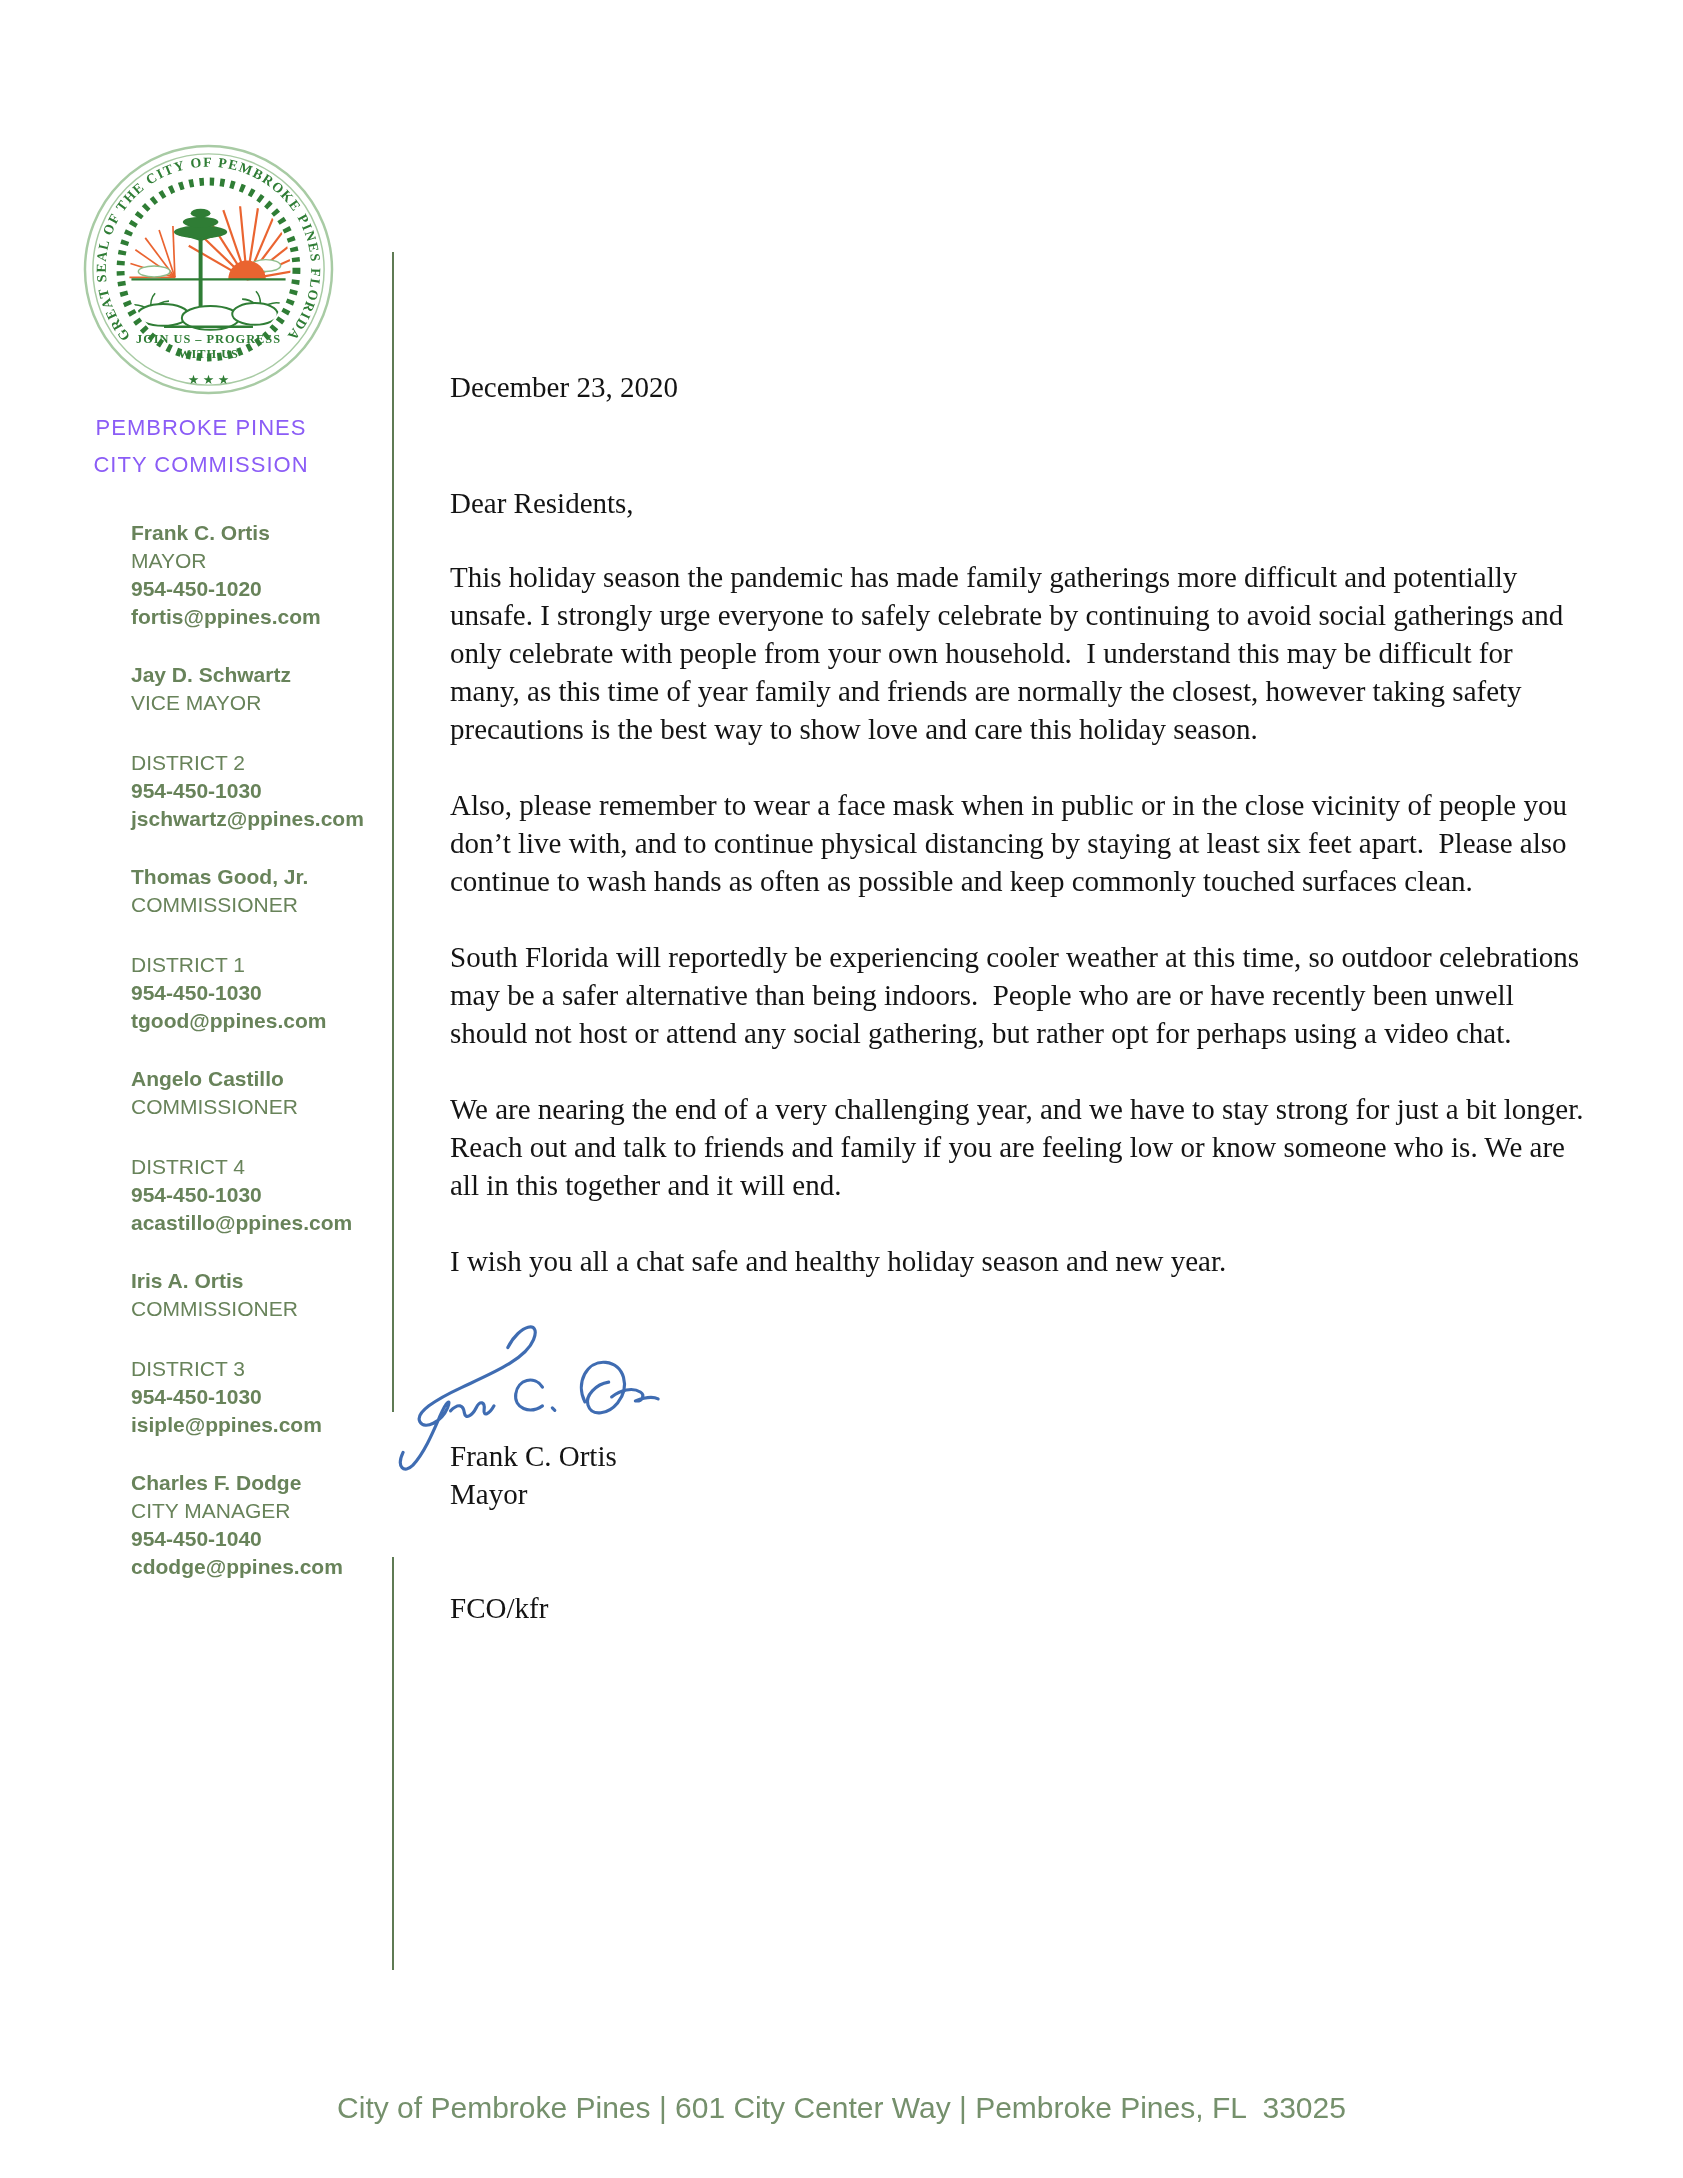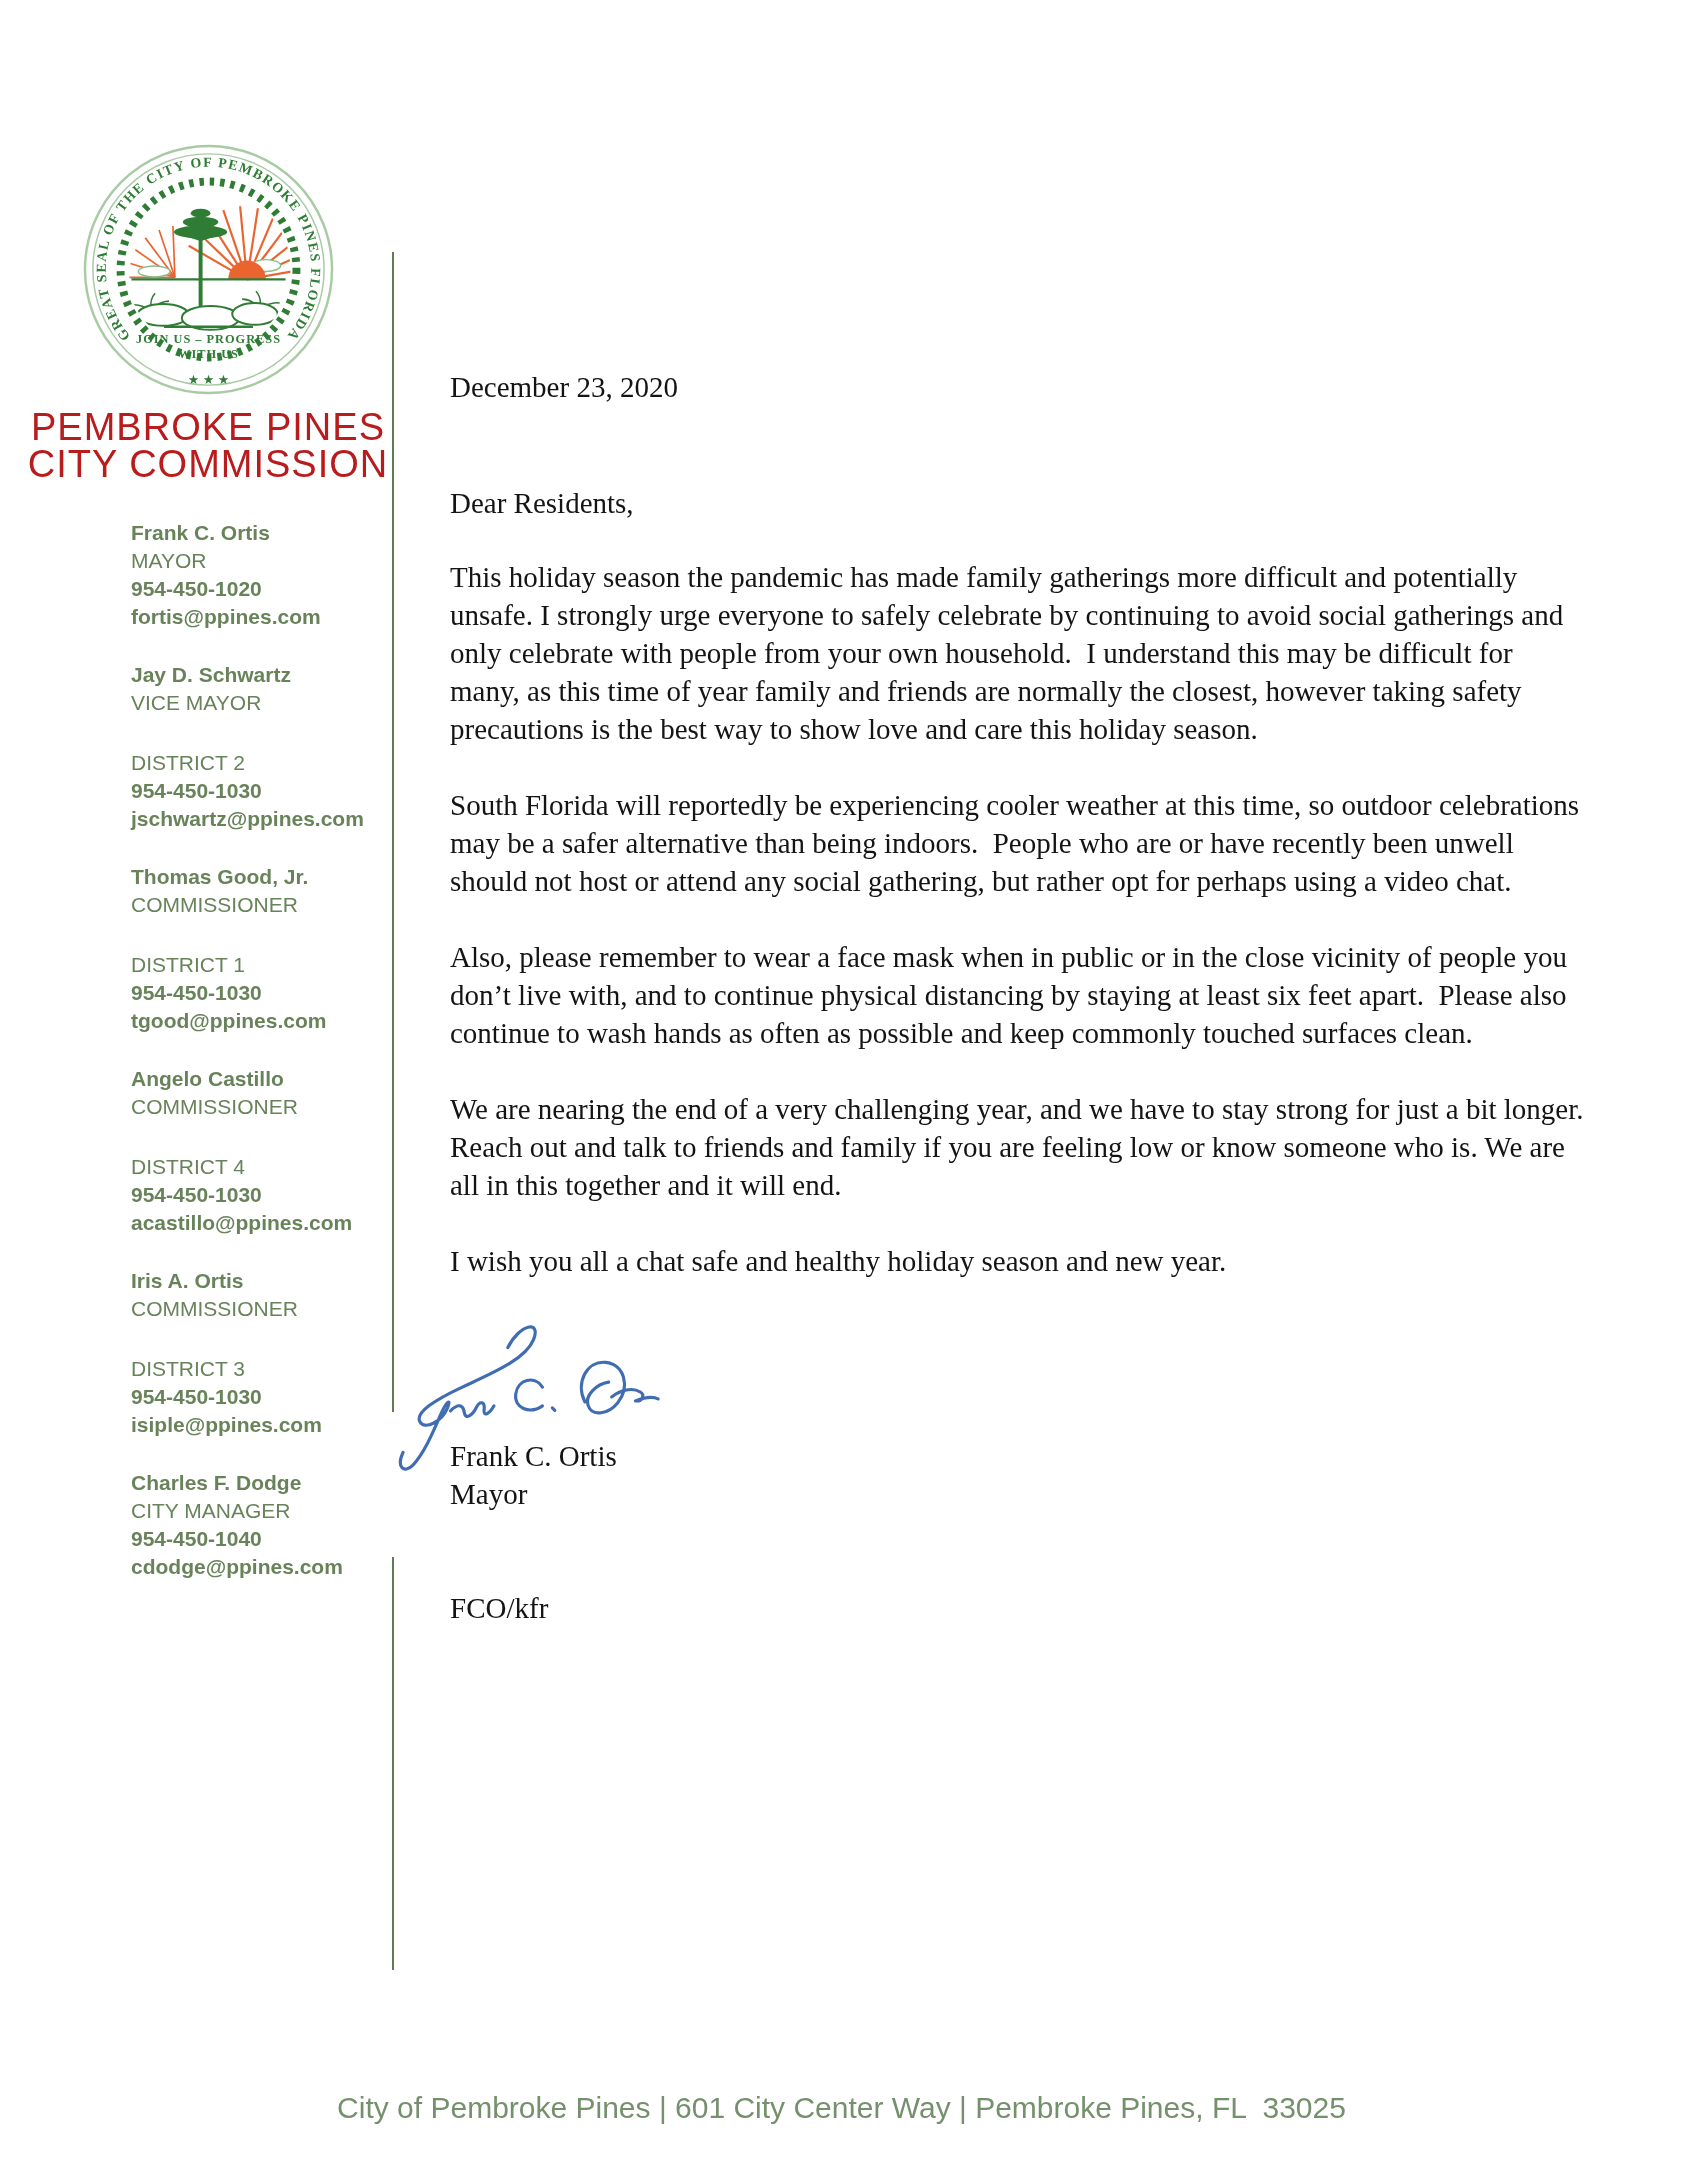--- a/index.html
+++ b/index.html
@@ -3,22 +3,22 @@
 <meta charset="utf-8">
 <style>
   html,body{margin:0;padding:0;background:#ffffff;}
   .page{position:relative;width:1683px;height:2178px;background:#ffffff;overflow:hidden;
         font-family:"Liberation Sans",sans-serif;}
 
   
   .seal{position:absolute;left:83px;top:144px;width:251px;height:251px;}
 
   
-  .masthead{position:absolute;left:14px;top:409px;width:388px;text-align:center;
-            color:#b91c1c;font-size:38px;line-height:37px;letter-spacing:1px;}
+  .masthead{position:absolute;left:7px;top:409px;width:388px;text-align:center;
+            color:#8b5cf6;font-size:22px;line-height:37px;letter-spacing:1px;}
 
   
   .directory{position:absolute;left:131px;top:519px;width:248px;color:#68835a;
              font-size:21px;line-height:28px;}
   .contact{margin-bottom:30px;}
   .contact .c-name{font-weight:700;}
   .contact .c-role{font-weight:400;}
   .contact .c-district{font-weight:400;margin-top:32px;}
   .contact .c-phone{font-weight:700;}
   .contact .c-email{font-weight:700;}
@@ -175,22 +175,22 @@
     </div>
   </div>
 
   <div class="vrule top"></div>
   <div class="vrule bottom"></div>
 
   <div class="letter">
     <p class="l-date">December 23, 2020</p>
     <p class="l-salutation">Dear Residents,</p>
     <p class="l-par">This holiday season the pandemic has made family gatherings more difficult and potentially unsafe. I strongly urge everyone to safely celebrate by continuing to avoid social gatherings and only celebrate with people from your own household.  I understand this may be difficult for many, as this time of year family and friends are normally the closest, however taking safety precautions is the best way to show love and care this holiday season.</p>
+    <p class="l-par">Also, please remember to wear a face mask when in public or in the close vicinity of people you don’t live with, and to continue physical distancing by staying at least six feet apart.  Please also continue to wash hands as often as possible and keep commonly touched surfaces clean.</p>
     <p class="l-par">South Florida will reportedly be experiencing cooler weather at this time, so outdoor celebrations may be a safer alternative than being indoors.  People who are or have recently been unwell should not host or attend any social gathering, but rather opt for perhaps using a video chat.</p>
-    <p class="l-par">Also, please remember to wear a face mask when in public or in the close vicinity of people you don’t live with, and to continue physical distancing by staying at least six feet apart.  Please also continue to wash hands as often as possible and keep commonly touched surfaces clean.</p>
     <p class="l-par">We are nearing the end of a very challenging year, and we have to stay strong for just a bit longer. Reach out and talk to friends and family if you are feeling low or know someone who is. We are all in this together and it will end.</p>
     <p class="l-par">I wish you all a chat safe and healthy holiday season and new year.</p>
 
     <div class="sig-block">
       <svg width="297" height="173" viewBox="0 0 300 175">
         <g fill="none" stroke="#3565ae" stroke-width="3.2" stroke-linecap="round" stroke-linejoin="round" opacity="0.95">
           <path d="M 120 42 C 132 18 154 14 146 34 C 138 54 104 68 74 82 C 46 95 26 108 31 117 C 36 126 53 117 59 103 C 63 93 58 96 52 110 C 45 126 36 148 24 161 C 15 170 7 163 14 148"></path>
           <path d="M 62 106 C 70 98 75 100 76 108 C 77 115 84 111 88 103 C 92 95 97 97 96 105 C 95 112 101 110 106 101"></path>
           <path d="M 155 82 C 147 70 130 74 128 89 C 126 103 142 110 155 101"></path>
           <path d="M 165 103 l 2.5 2.5"></path>

